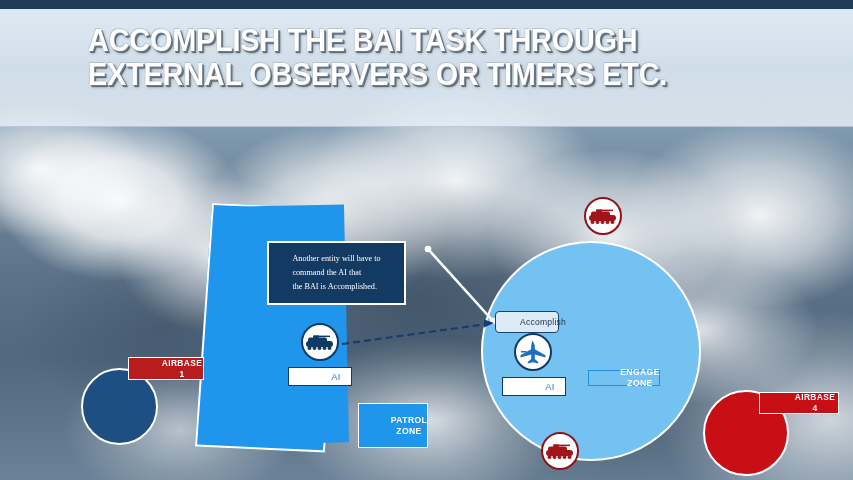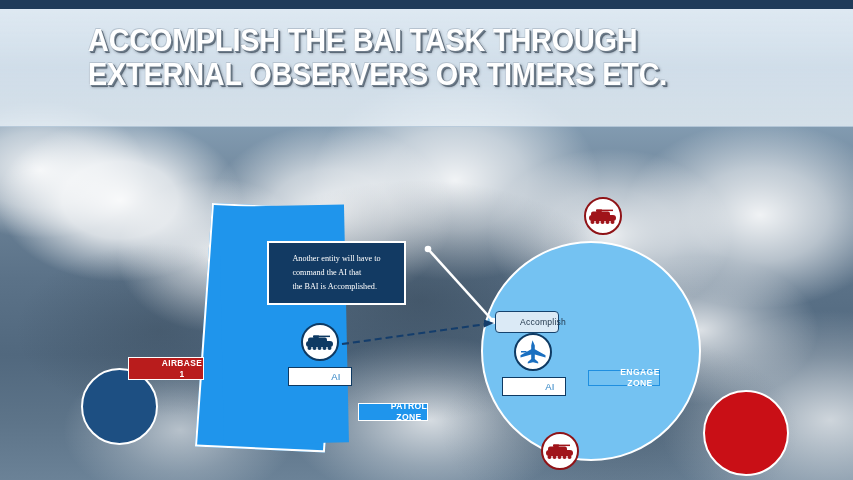--- a/index.html
+++ b/index.html
@@ -146,21 +146,21 @@
   .lbl-ai-engage {
     left:502px; top:377px; width:64px; height:19px;
     background:#ffffff; border:1.6px solid #0e3a63; color:#2f83c4; font-size:9.5px;
   }
   .lbl-accomplish {
     left:495px; top:311px; width:64px; height:22px;
     background:#dbeaf6; border:1.6px solid #15436e; border-radius:4px;
     color:#23384d; font-size:8.6px;
   }
   .lbl-patrol-zone {
-    left:358px; top:403px; width:70px; height:18px;
+    left:358px; top:403px; width:70px; height:45px;
     background:#1f95ec; border:1.6px solid #ffffff; color:#ffffff;
     font-size:8.6px; font-weight:bold; letter-spacing:0.4px;
   }
   .lbl-engage-zone {
     left:588px; top:370px; width:72px; height:16px;
     background:#74c2f2; border:1.6px solid #1f8fe0; color:#ffffff;
     font-size:8.6px; font-weight:bold; letter-spacing:0.4px;
   }
   .lbl-airbase-1 {
     left:128px; top:357px; width:76px; height:23px;
@@ -264,14 +264,15 @@
       <circle cx="24.5" cy="15" r="2" fill="#a0141a"></circle>
     </svg>
   </div>
 
   <div class="lbl lbl-patrol-zone">PATROL
 ZONE</div>
   <div class="lbl lbl-engage-zone">ENGAGE
 ZONE</div>
 
   <div class="lbl lbl-airbase-1">AIRBASE 1</div>
+  <div class="lbl lbl-airbase-4">AIRBASE 4</div>
 
 </div>
 
 </body></html>

